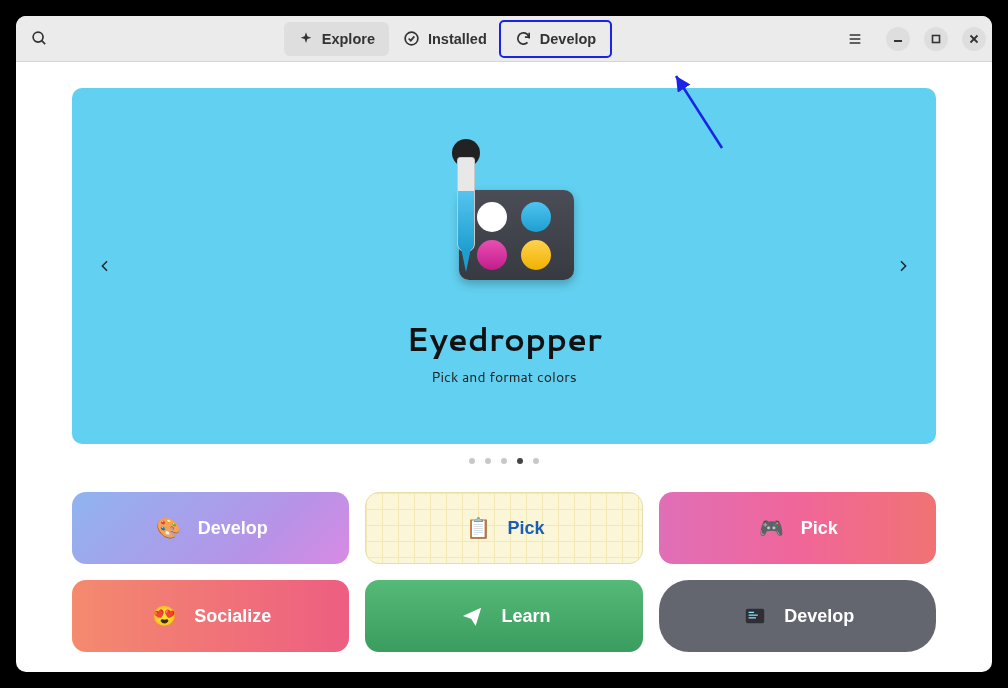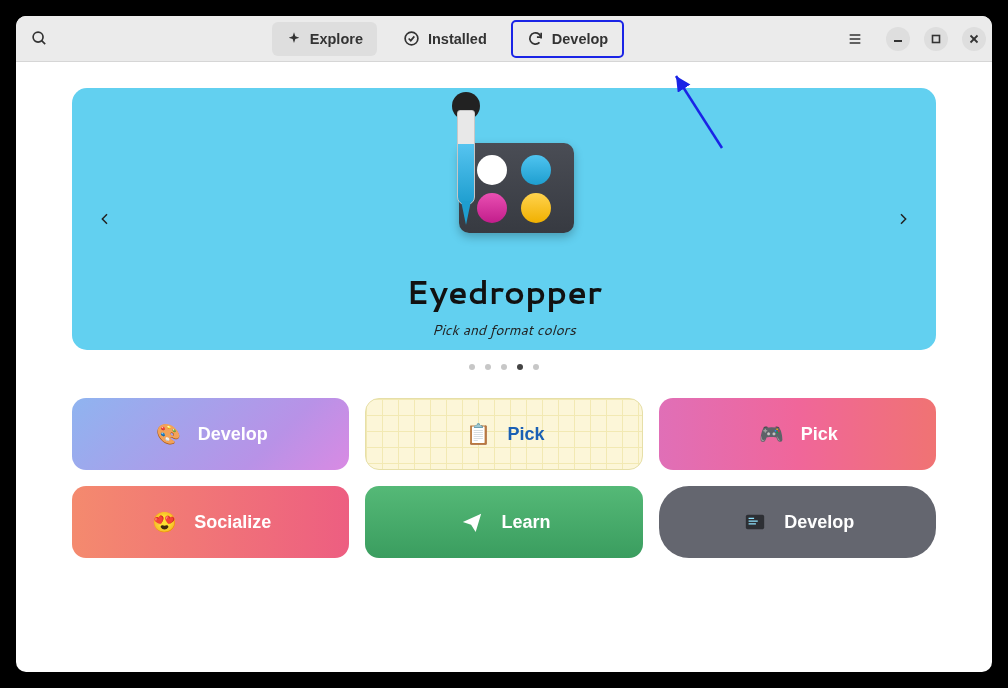--- a/index.html
+++ b/index.html
@@ -24,21 +24,21 @@
   .headerbar {
     background: #ebebeb;
     height: 46px;
     display: flex;
     align-items: center;
     padding: 0 6px;
     gap: 6px;
     border-bottom: 1px solid #d6d6d6;
   }
   .hb-left, .hb-right { display: flex; align-items: center; gap: 6px; }
-  .hb-center { flex: 1; display: flex; justify-content: center; gap: 12px; }
+  .hb-center { flex: 1; display: flex; justify-content: center; }
   .iconbtn {
     width: 34px; height: 34px;
     border: none; background: transparent;
     border-radius: 6px;
     display: flex; align-items: center; justify-content: center;
     cursor: pointer;
     color: #333;
   }
   .winbtn {
     width: 24px; height: 24px;
@@ -60,22 +60,22 @@
     font-size: 14.5px;
     font-weight: 700;
     color: #333;
     cursor: pointer;
   }
   .tab.active { background: #dedede; }
   .tab.highlight { outline: 2px solid #1a24e6; outline-offset: 0; border-radius: 3px; }
   .content { flex: 1; padding: 26px 56px 0 56px; overflow: hidden; }
   .banner {
     background: #62d0f0;
-    border-radius: 15px;
-    height: 262px;
+    border-radius: 10px;
+    height: 356px;
     position: relative;
     display: flex;
     flex-direction: column;
     align-items: center;
     justify-content: center;
     gap: 6px;
   }
   .nav {
     width: 34px; height: 34px;
     border: none; background: transparent;
@@ -115,21 +115,21 @@
     border-radius:3px 3px 8px 8px;
   }
   .tip {
     position:absolute; top:109px; left:16px;
     width:0; height:0;
     border-left:5px solid transparent;
     border-right:5px solid transparent;
     border-top:24px solid #1e9ecf;
   }
   .app-title { font-size: 32px; font-weight: 800; color: #111; }
-  .app-sub { font-size: 14px; color: #222; font-style: italic; }
+  .app-sub { font-size: 14px; color: #222; }
   .dots { display:flex; gap:10px; justify-content:center; margin-top:14px; }
   .pdot { width:6px; height:6px; border-radius:50%; background:#c7c7c7; border:none; cursor:pointer; }
   .pdot.on { background:#444; }
   .cats { display:grid; grid-template-columns:repeat(3,1fr); gap:16px; margin-top:28px; }
   .cat {
     height:72px; border-radius:14px; border:none;
     display:flex; align-items:center; justify-content:center; gap:14px;
     font-size:18px; font-weight:800; cursor:pointer; color:#fff;
   }
   .cat .ci { width:30px; height:30px; display:flex; align-items:center; justify-content:center; font-size:20px; }

